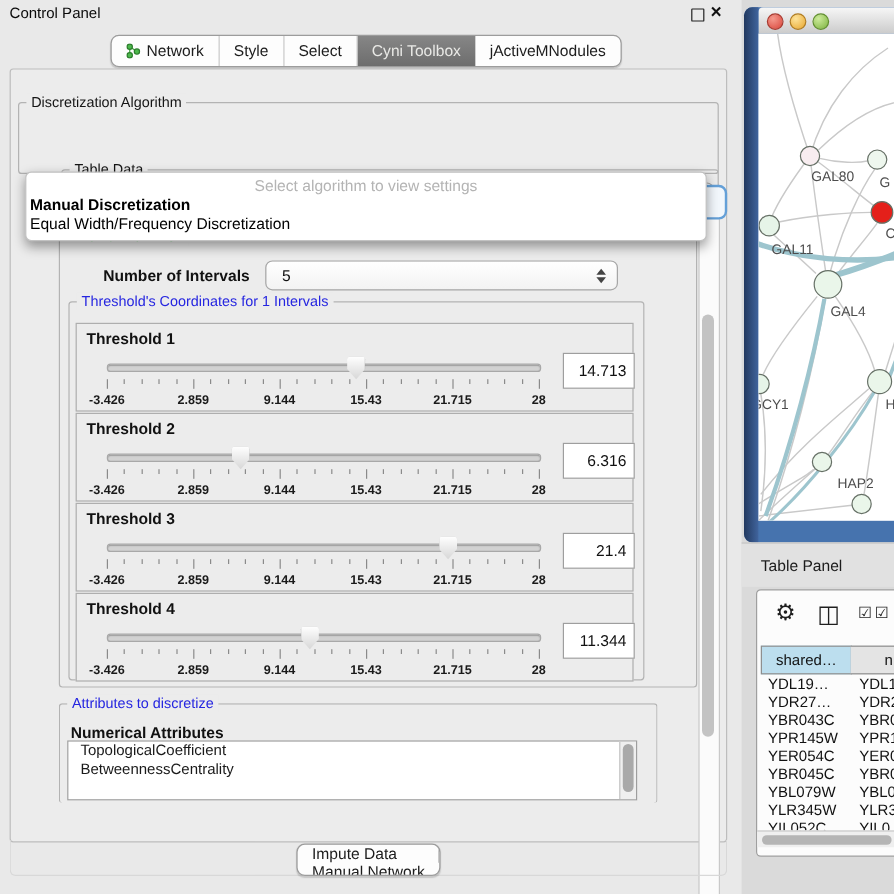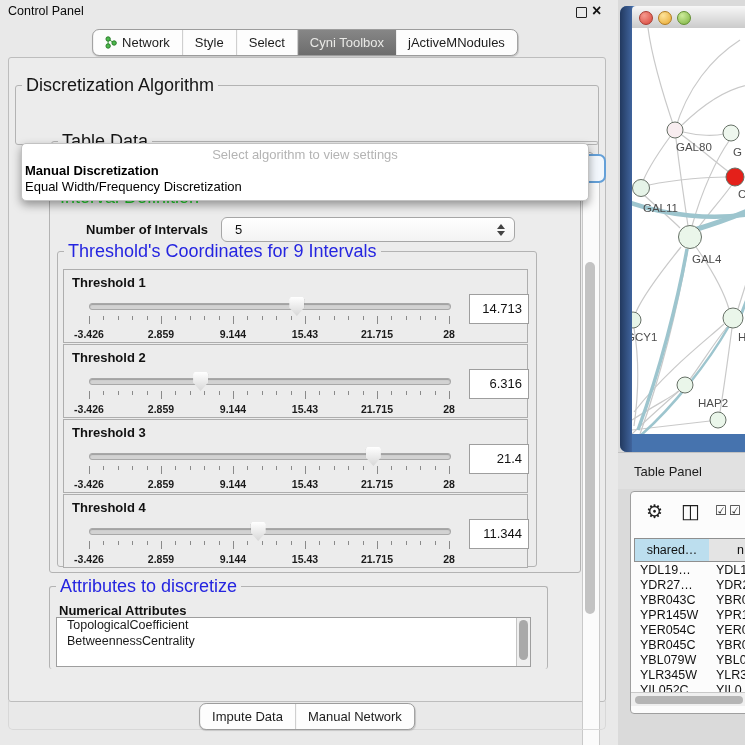--- a/index.html
+++ b/index.html
@@ -15,31 +15,31 @@
 
   
   .tabbar{position:absolute;display:flex;align-items:stretch;background:#fdfdfd;
           border:1px solid #9c9c9c;border-radius:7px;overflow:hidden;height:25px;
           box-shadow:0 1px 1px rgba(0,0,0,.15);}
   .tab{display:flex;align-items:center;gap:5px;padding:0 12px;font-size:13px;color:#1c1c1c;
        border-right:1px solid #c9c9c9;white-space:nowrap;cursor:default;}
   .tab:last-child{border-right:none;}
   .tab.sel{background:linear-gradient(#868686,#6d6d6d);color:#e9e9e6;border-right:none;}
   #top-tabs{left:305px;top:29px;transform:translateX(-50%);}
-  #bottom-tabs{left:307px;top:703px;transform:translateX(-50%);}
+  #bottom-tabs{left:307px;top:703px;transform:translateX(-50%);flex-direction:column;}
 
   
   .content{position:absolute;left:8px;top:57px;width:596px;height:643px;
            background:#ececec;border:1px solid #bdbdbd;border-radius:3px;}
   .outer-bottom{position:absolute;left:8px;top:700px;width:596px;height:29px;
            border:1px solid #d8d8d8;border-top:none;border-radius:0 0 5px 5px;}
 
   
   .gbox{position:absolute;border:1px solid #b3b3b3;border-radius:3px;}
-  .gtitle{position:absolute;top:-8px;left:6px;background:#ececec;padding:0 4px;font-size:18px;line-height:15px;white-space:nowrap;}
+  .gtitle{position:absolute;top:-8px;left:6px;background:#ececec;padding:0 4px;font-size:12px;line-height:15px;white-space:nowrap;}
   .gtitle.dark{color:#151515;font-weight:400;}
   .gtitle.green{color:#1fd42a;}
   .gtitle.blue{color:#2525e0;}
   .lbl-bold{position:absolute;font-size:13px;font-weight:700;color:#111;white-space:nowrap;}
 
   
   .combo{position:absolute;background:linear-gradient(#ffffff,#f3f3f3);border:1px solid #a6a6a6;
          border-radius:6px;font-size:13px;color:#111;display:flex;align-items:center;}
   .combo .val{padding-left:13px;white-space:nowrap;overflow:hidden;}
   .stepper{position:absolute;right:9px;top:50%;transform:translateY(-50%);width:8px;height:12px;}
@@ -179,21 +179,21 @@
 
     <div class="gbox" style="left:40px;top:139px;width:530px;height:374px;">
       <span class="gtitle green">Interval Definition</span>
     </div>
     <div class="lbl-bold" style="left:77px;top:164px;">Number of Intervals</div>
     <div class="combo" style="left:212px;top:159px;width:292px;height:23px;">
       <span class="val">5</span>
       <span class="stepper"></span>
     </div>
     <div class="gbox" style="left:48px;top:193px;width:478px;height:314px;">
-      <span class="gtitle blue">Threshold's Coordinates for 9 Intervals</span>
+      <span class="gtitle blue">Threshold's Coordinates for 1 Intervals</span>
     </div>
     <div id="thr-rows" style="position:absolute;left:54px;top:211px;width:465px;height:297px;">
         <div class="thr-row" style="top: 0px;">
           <div class="thr-label">Threshold 1</div>
           <div class="slider">
             <div class="track"></div>
             <div class="tick major" style="left: 0px;"></div>
             <div class="tick minor" style="left: 14.4px;"></div>
             <div class="tick minor" style="left: 28.8px;"></div>
             <div class="tick minor" style="left: 43.2px;"></div>

